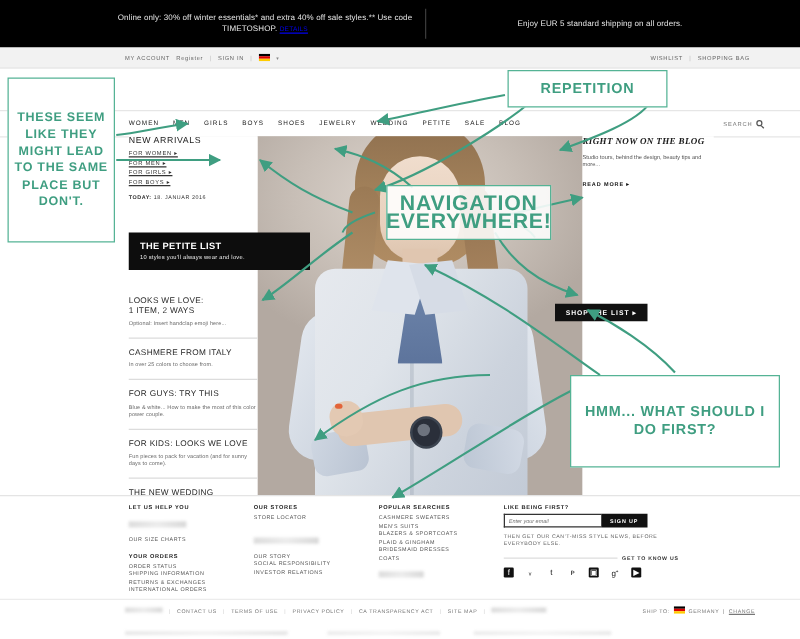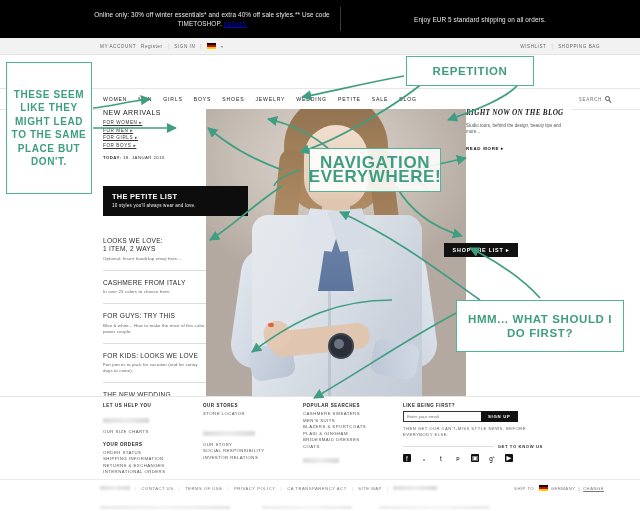--- a/index.html
+++ b/index.html
@@ -145,21 +145,21 @@
   .legal{position:absolute;left:100px;top:18px;width:420px;height:5px;}
 
   
   .anno{position:absolute;left:0;top:0;width:640px;height:511px;pointer-events:none;}
   .abox{position:absolute;border:1.6px solid #55b395;background:#fff;color:#3f9e81;
         display:flex;align-items:center;justify-content:center;text-align:center;
         font-weight:700;letter-spacing:.6px;box-sizing:border-box;pointer-events:auto;}
   #anno-these{left:6px;top:62px;width:86px;height:132px;font-size:10px;line-height:13.5px;}
   #anno-rep{left:406px;top:56px;width:128px;height:30px;font-size:11.5px;}
   #anno-nav{left:274px;top:148px;width:132px;height:44px;font-size:17px;line-height:14px;background:rgba(255,255,255,.88);margin-left:35px;}
-  #anno-hmm{left:456px;top:300px;width:168px;height:52px;font-size:11.5px;line-height:14.5px;}
+  #anno-hmm{left:456px;top:300px;width:168px;height:74px;font-size:11.5px;line-height:14.5px;}
   .anno svg{position:absolute;left:0;top:0;width:640px;height:511px;}
 </style>
 </head>
 <body>
 
 <div class="page">
 
   <div class="promo">
     <div class="cell left">
       <p><span>Online only: 30% off winter essentials* and extra 40% off sale styles.** Use code TIMETOSHOP.</span>

